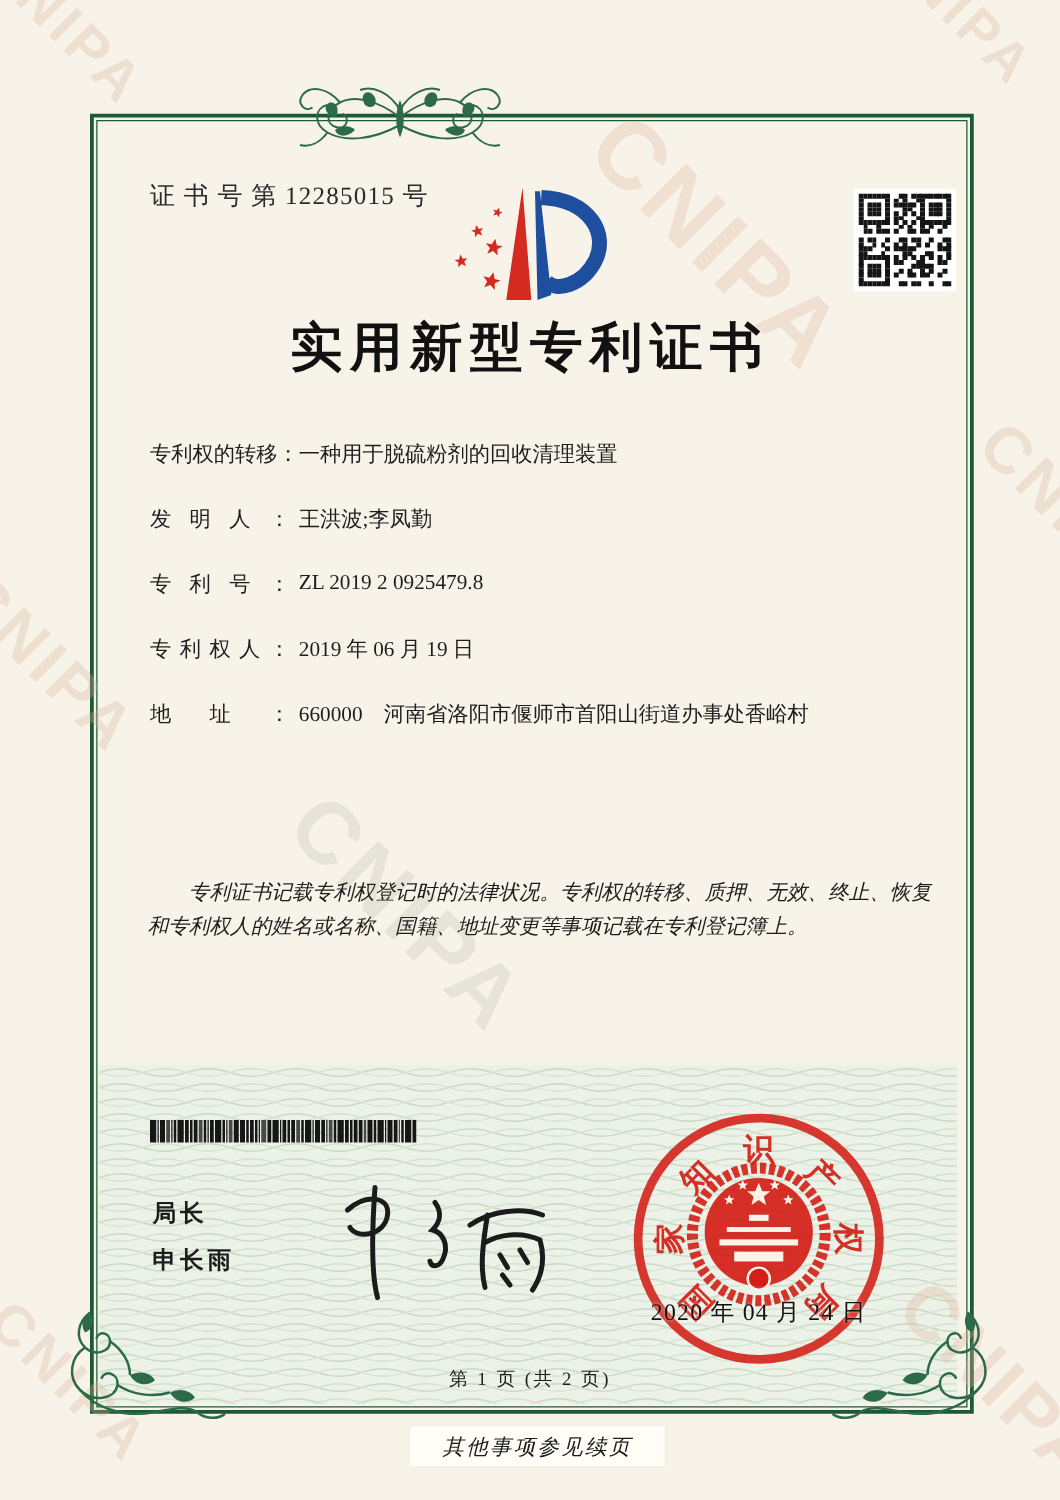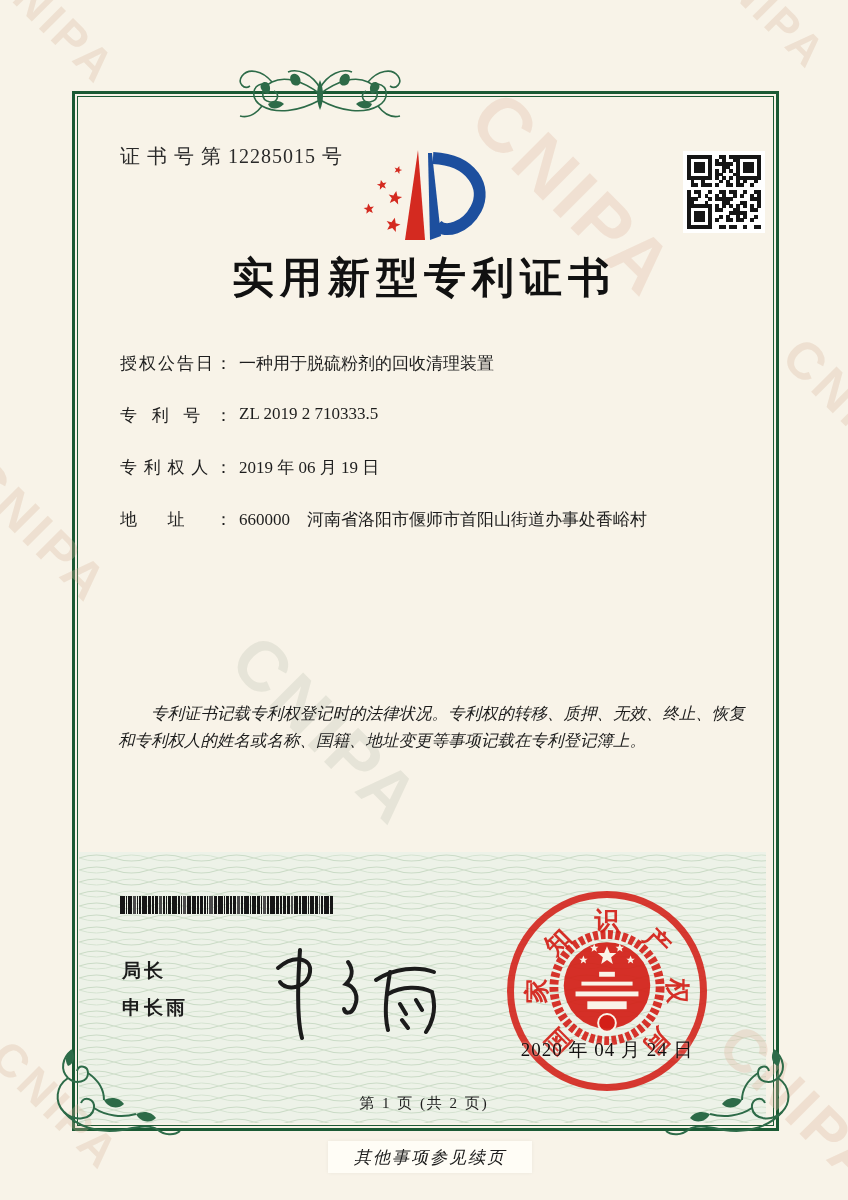--- a/index.html
+++ b/index.html
@@ -393,24 +393,27 @@
       <div style="left: 56.381px; top: 70.4762px; width: 3.82381px; height: 3.82381px;"></div>
       <div style="left: 66.9524px; top: 70.4762px; width: 3.82381px; height: 3.82381px;"></div>
       <div style="left: 70.4762px; top: 70.4762px; width: 3.82381px; height: 3.82381px;"></div>
     </div>
 </div>
 
 <div class="abs title">实用新型专利证书</div>
 
 <div class="abs fields">
   <div class="frow">
-    <span class="flabel">授权公告日：</span><span class="fvalue">一种用于脱硫粉剂的回收清理装置</span>
+    <span class="flabel">专利权的转移：</span><span class="fvalue">一种用于脱硫粉剂的回收清理装置</span>
   </div>
   <div class="frow">
-    <span class="flabel">专利号：</span><span class="fvalue">ZL 2019 2 710333.5</span>
+    <span class="flabel">发明人：</span><span class="fvalue">王洪波;李凤勤</span>
+  </div>
+  <div class="frow">
+    <span class="flabel">专利号：</span><span class="fvalue">ZL 2019 2 0925479.8</span>
   </div>
   <div class="frow">
     <span class="flabel">专利权人：</span><span class="fvalue">2019 年 06 月 19 日</span>
   </div>
   <div class="frow">
     <span class="flabel">地址：</span><span class="fvalue">660000　河南省洛阳市偃师市首阳山街道办事处香峪村</span>
   </div>
 </div>
 
 <div class="abs paras">

